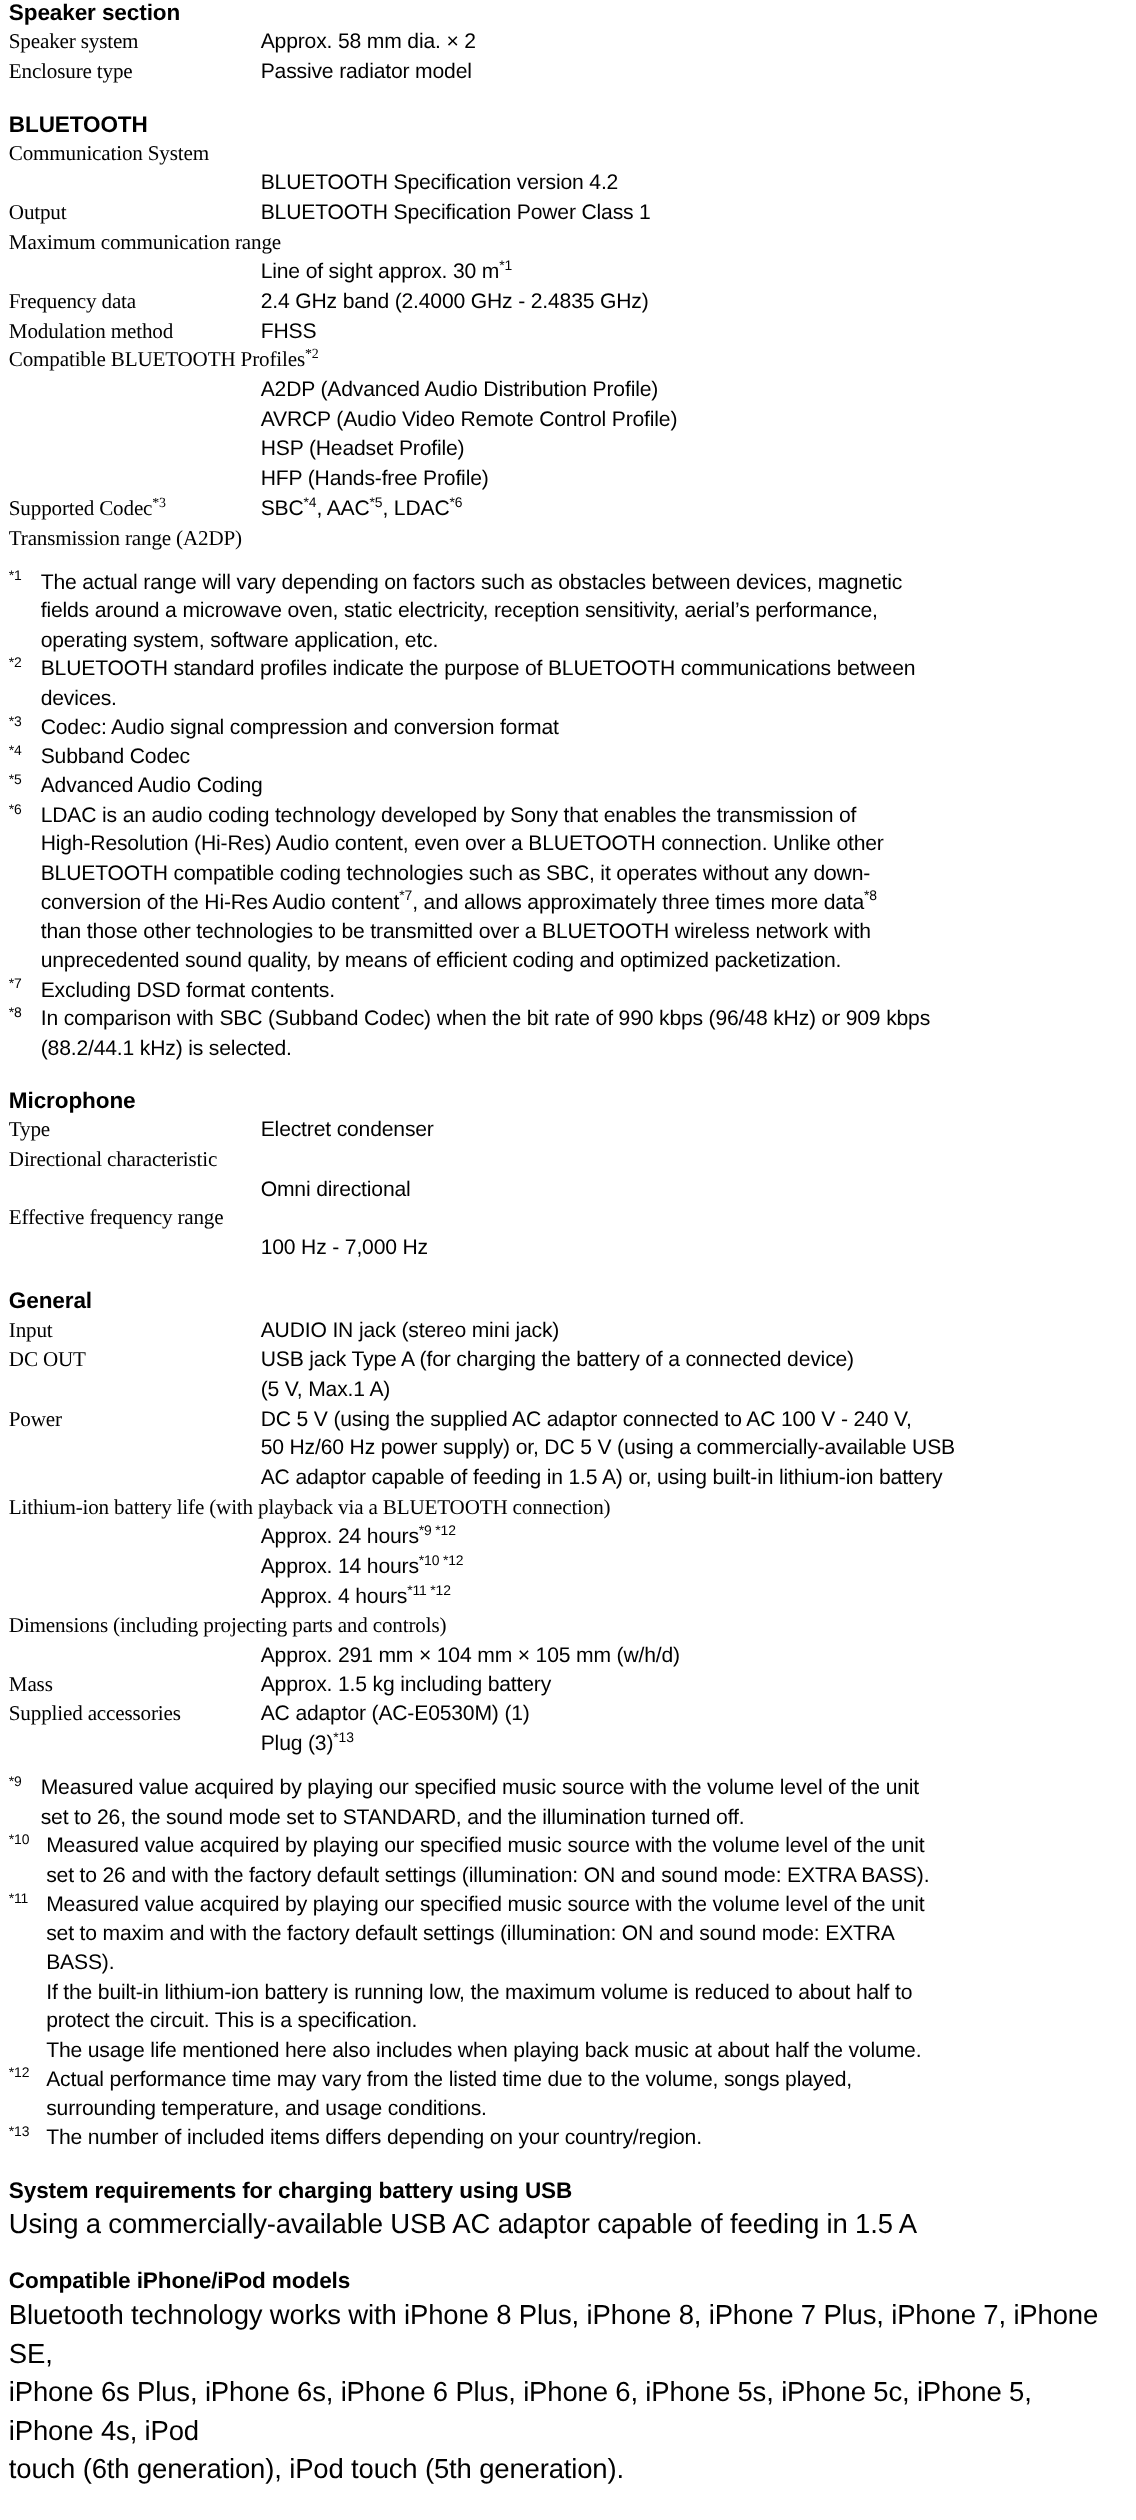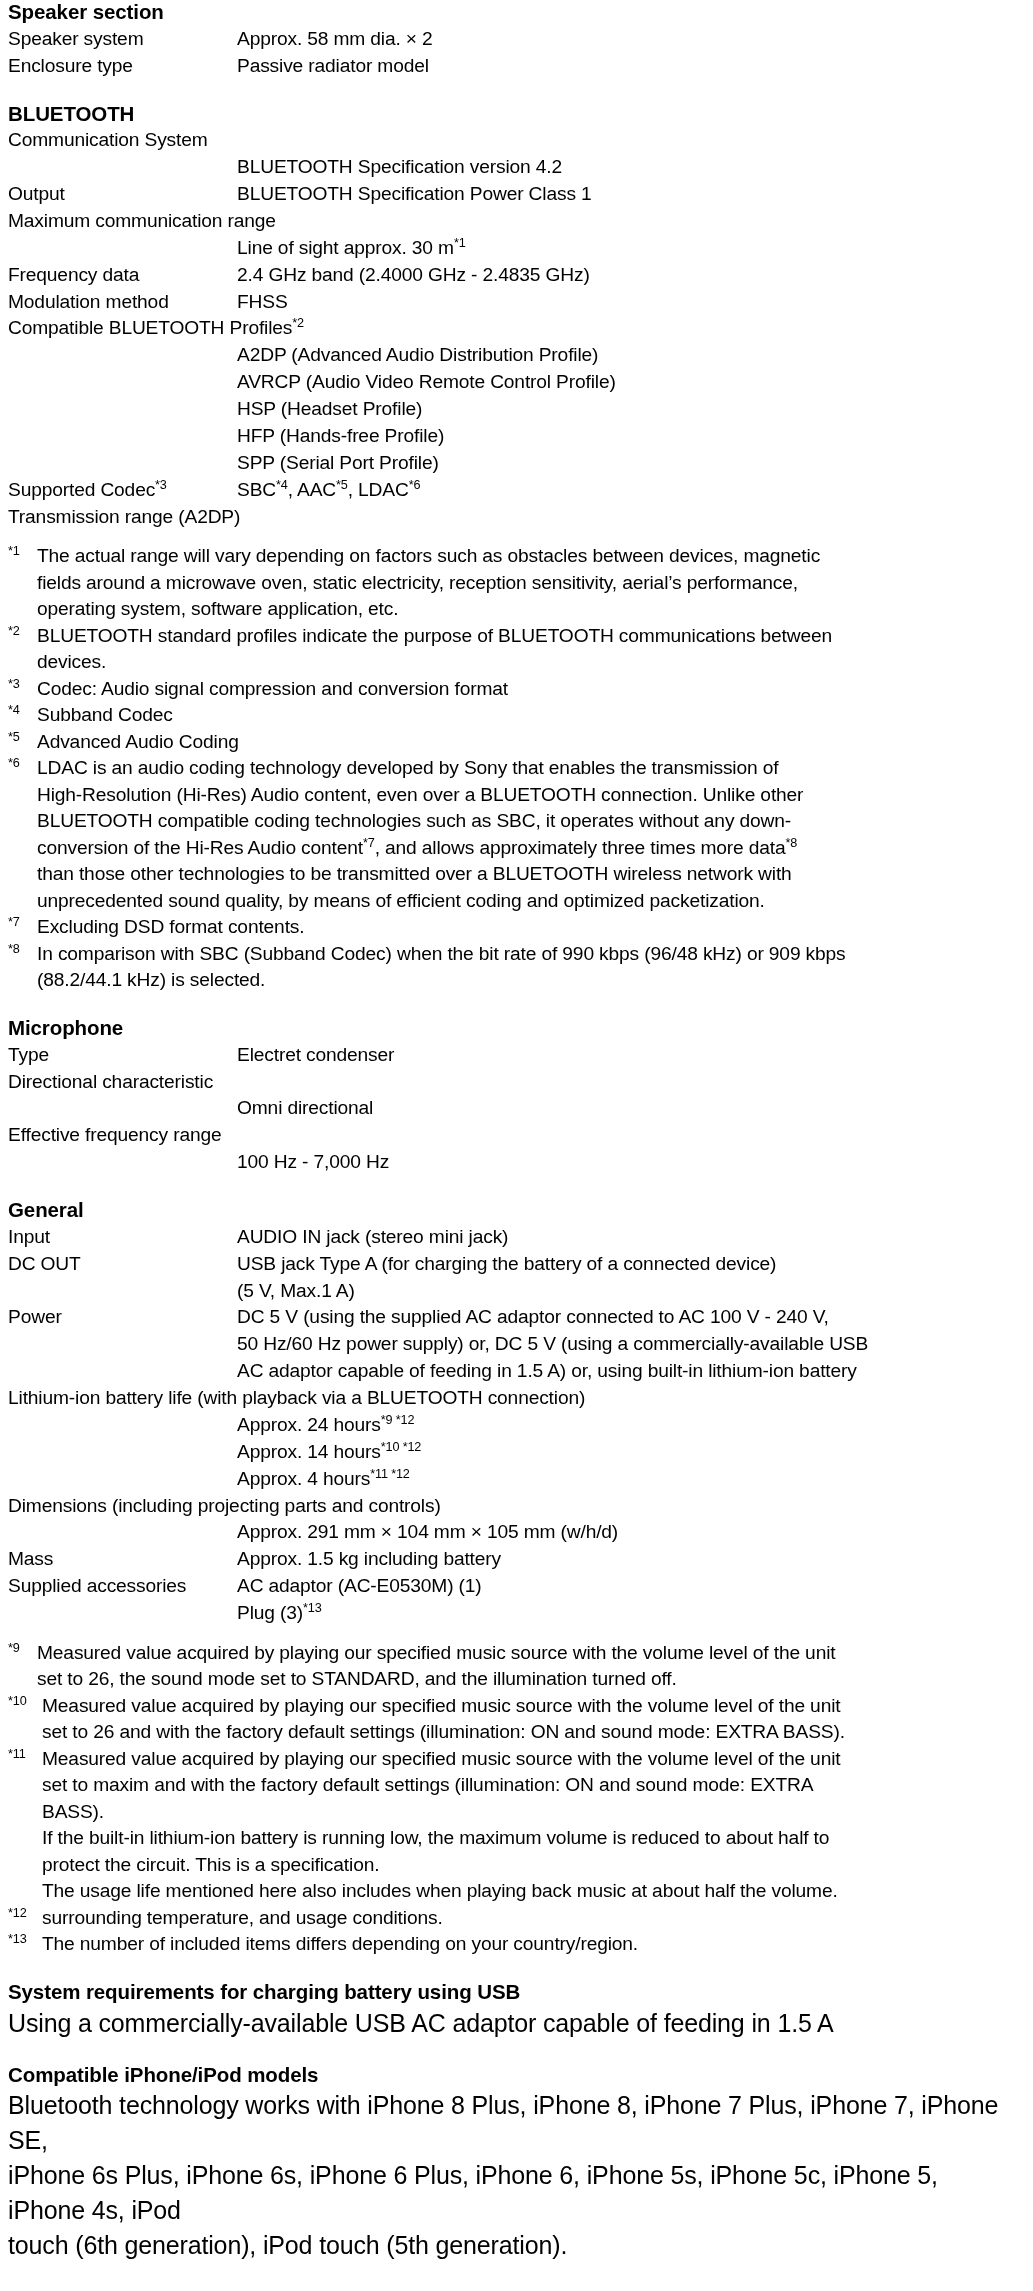--- a/index.html
+++ b/index.html
@@ -34,20 +34,21 @@
     display: flex;
     align-items: flex-start;
     line-height: 1.40;
     font-size: 19.2px;
     letter-spacing: -0.15px;
   }
   .spec-label {
     width: 229px;
     flex: 0 0 229px;
     white-space: nowrap;
+    font-family: Liberation Serif, serif;
   }
   .spec-value {
     flex: 1 1 auto;
   }
   
   .spec-row.full .spec-label {
     width: auto;
     flex: 0 0 auto;
   }
   
@@ -152,24 +153,20 @@
         <div class="spec-value">AVRCP (Audio Video Remote Control Profile)</div>
       </div>
       <div class="spec-row indent">
         <div class="spec-label"></div>
         <div class="spec-value">HSP (Headset Profile)</div>
       </div>
       <div class="spec-row indent">
         <div class="spec-label"></div>
         <div class="spec-value">HFP (Hands-free Profile)</div>
       </div>
-      <div class="spec-row indent">
-        <div class="spec-label"></div>
-        <div class="spec-value">SPP (Serial Port Profile)</div>
-      </div>
       <div class="spec-row">
         <div class="spec-label">Supported Codec<sup>*3</sup></div>
         <div class="spec-value">SBC<sup>*4</sup>, AAC<sup>*5</sup>, LDAC<sup>*6</sup></div>
       </div>
       <div class="spec-row full">
         <div class="spec-label">Transmission range (A2DP)</div>
         <div class="spec-value"></div>
       </div>
     </div>
 
@@ -343,20 +340,21 @@
           <span class="cont">set to maxim and with the factory default settings (illumination: ON and sound mode: EXTRA</span>
           <span class="cont">BASS).</span>
           <span class="cont">If the built-in lithium-ion battery is running low, the maximum volume is reduced to about half to</span>
           <span class="cont">protect the circuit. This is a specification.</span>
           <span class="cont">The usage life mentioned here also includes when playing back music at about half the volume.</span>
         </div>
       </div>
       <div class="note">
         <div class="note-mark wide"><sup>*12</sup></div>
         <div class="note-body">
+          <span class="cont">Actual performance time may vary from the listed time due to the volume, songs played,</span>
           <span class="cont">surrounding temperature, and usage conditions.</span>
         </div>
       </div>
       <div class="note">
         <div class="note-mark wide"><sup>*13</sup></div>
         <div class="note-body">
           <span class="cont">The number of included items differs depending on your country/region.</span>
         </div>
       </div>
     </div>

